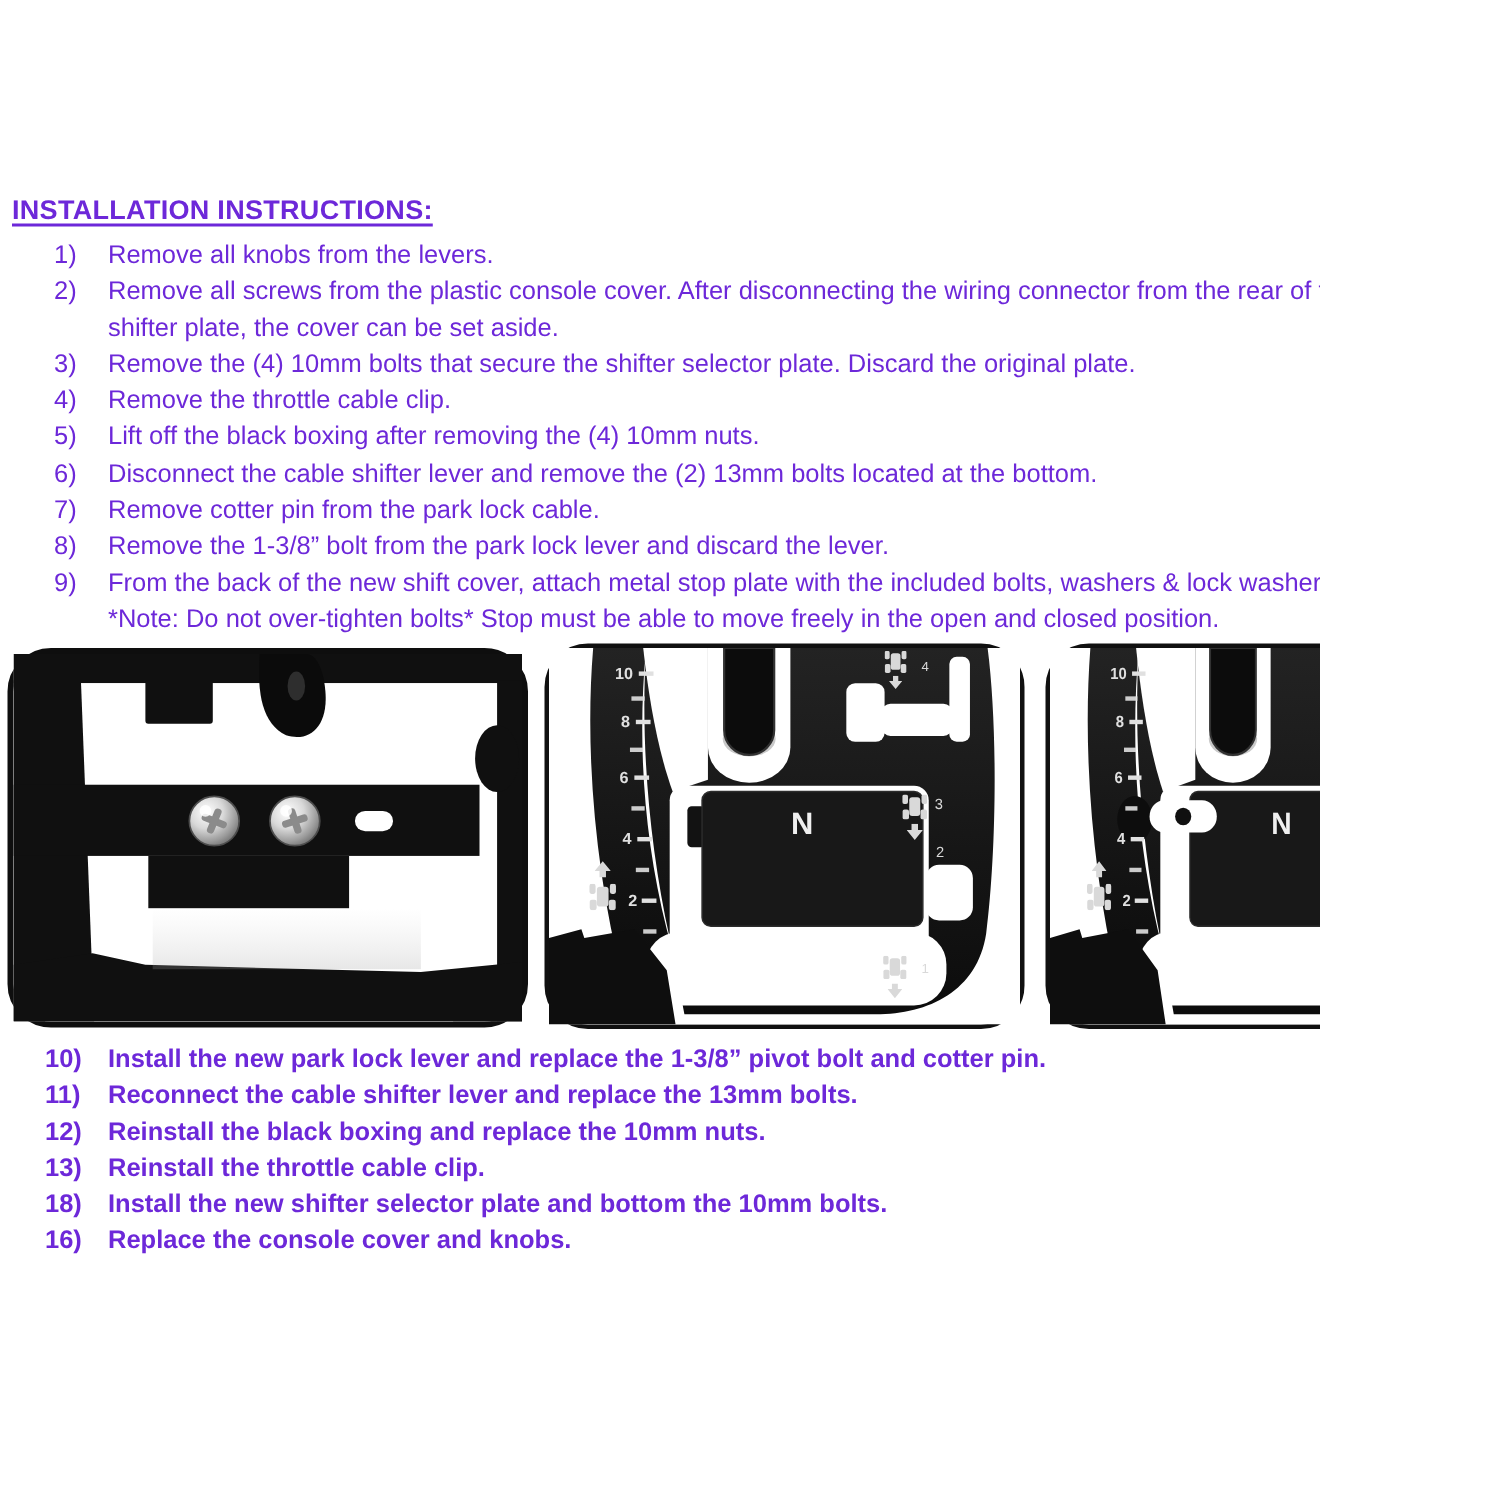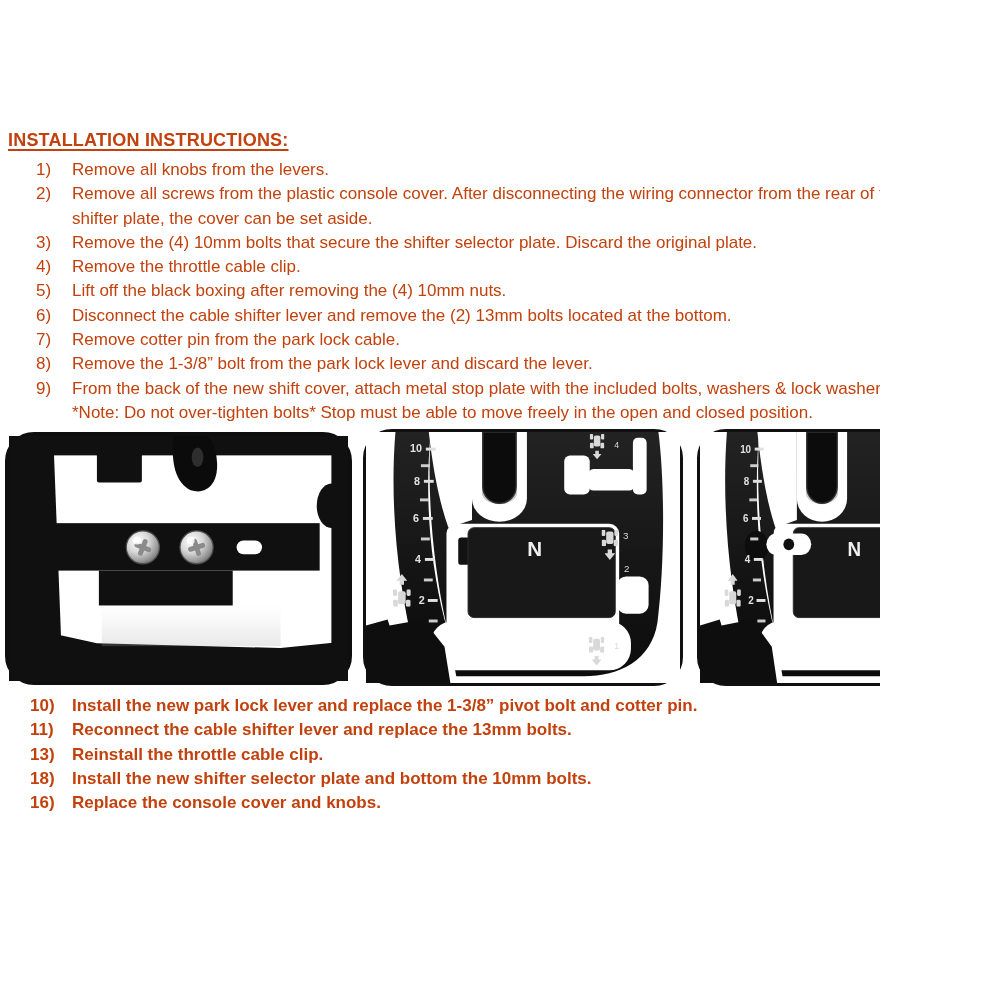--- a/index.html
+++ b/index.html
@@ -1,18 +1,18 @@
 <!DOCTYPE html>
 <html><head>
 <meta charset="utf-8">
 <style>
   html,body{margin:0;padding:0;background:#ffffff;}
   .page{
     position:relative;width:880px;height:1000px;background:#ffffff;
-    font-family:"Liberation Sans",sans-serif;color:#c2410c;overflow:hidden;
+    font-family:"Liberation Sans",sans-serif;color:#6d28d9;overflow:hidden;
   }
   .heading{
     position:absolute;left:8px;top:130px;
     font-size:18px;font-weight:700;letter-spacing:.2px;
     text-decoration:underline;text-decoration-thickness:2px;text-underline-offset:3px;
   }
   .steps{position:absolute;left:30px;width:960px;}
   .steps-top{top:158px;}
   .steps-bottom{top:694px;font-weight:bold;}
   .step{display:flex;font-size:17px;line-height:24.3px;}
@@ -301,20 +301,24 @@
 
   <div class="step">
         <span class="num">10)</span>
         <span class="txt">Install the new park lock lever and replace the 1-3/8” pivot bolt and cotter pin.</span>
       </div>
       <div class="step">
         <span class="num">11)</span>
         <span class="txt">Reconnect the cable shifter lever and replace the 13mm bolts.</span>
       </div>
       <div class="step">
+        <span class="num">12)</span>
+        <span class="txt">Reinstall the black boxing and replace the 10mm nuts.</span>
+      </div>
+      <div class="step">
         <span class="num">13)</span>
         <span class="txt">Reinstall the throttle cable clip.</span>
       </div>
       <div class="step">
         <span class="num">18)</span>
         <span class="txt">Install the new shifter selector plate and bottom the 10mm bolts.</span>
       </div>
       <div class="step">
         <span class="num">16)</span>
         <span class="txt">Replace the console cover and knobs.</span>

